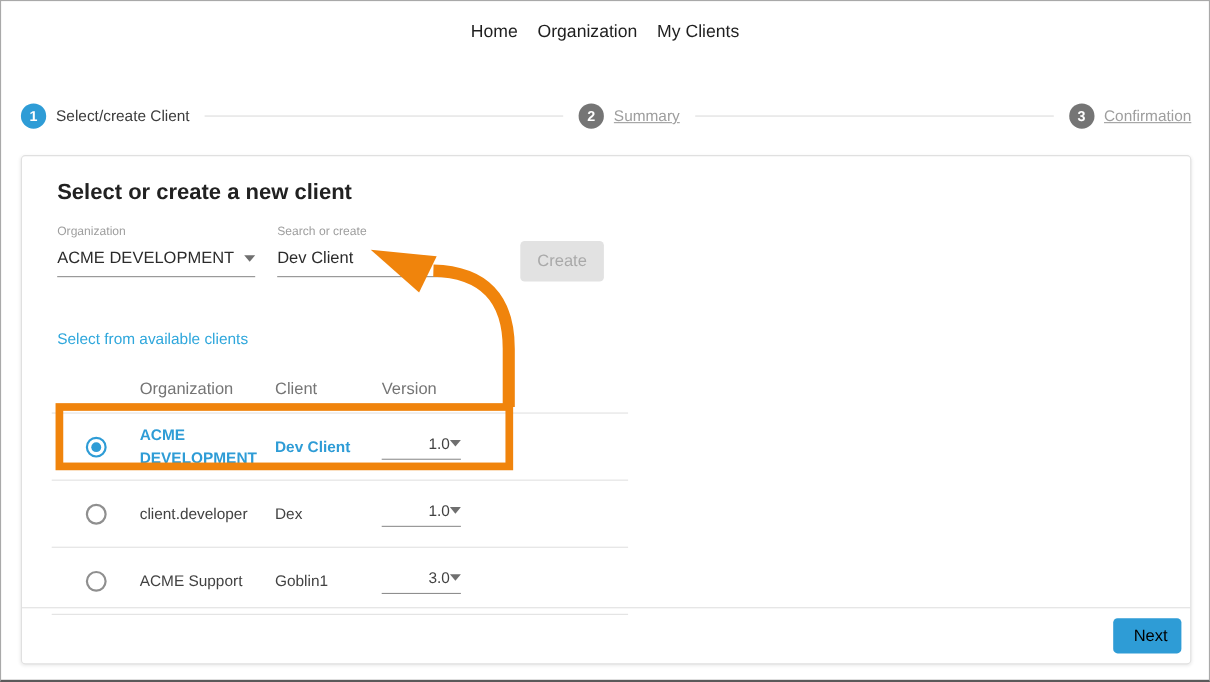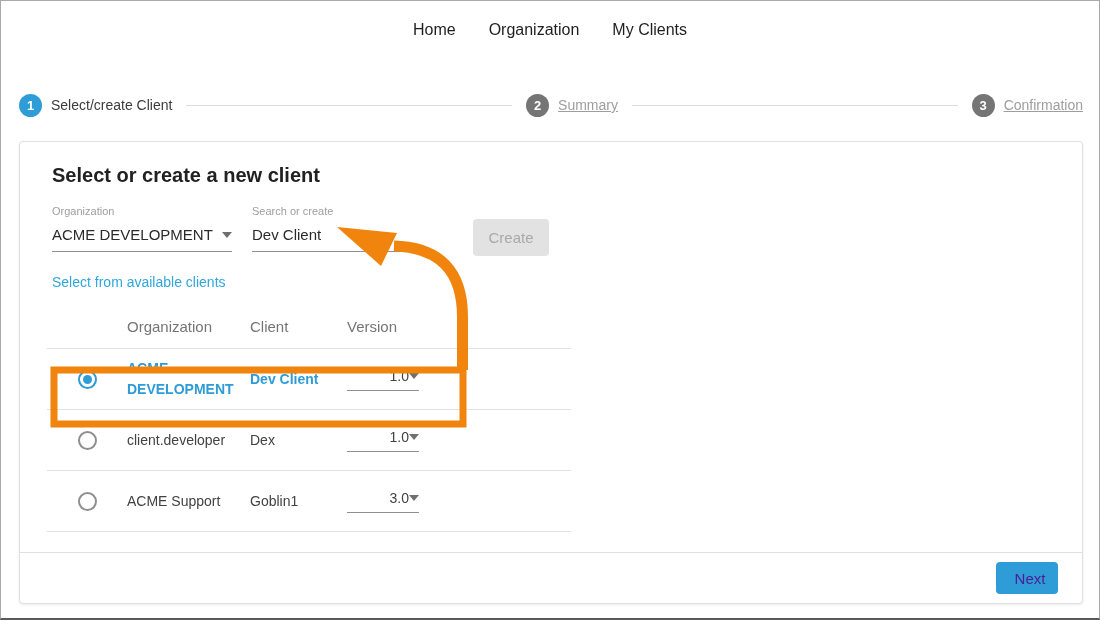--- a/index.html
+++ b/index.html
@@ -9,21 +9,21 @@
     position:relative;
     background:#ffffff;
     border:1px solid #a9a9a9;
     border-bottom:2px solid #5a5a5a;
     font-family:"Liberation Sans", sans-serif;
     overflow:hidden;
   }
   
   .topnav {
     position:absolute; top:0; left:0; right:0; height:58px;
-    display:flex; justify-content:center; align-items:center; gap:33px;
+    display:flex; justify-content:center; align-items:center; gap:18px;
   }
   .topnav .nav-item {
     font-size:16px; color:#1f1f1f; cursor:pointer; white-space:nowrap;
   }
   
   .stepper {
     position:absolute; top:92px; left:18px; right:16px; height:24px;
     display:flex; align-items:center;
   }
   .step { display:flex; align-items:center; flex:0 0 auto; }
@@ -65,21 +65,21 @@
     width:0; height:0; flex:0 0 auto;
     border-left:5px solid transparent; border-right:5px solid transparent;
     border-top:6px solid #6f6f6f;
   }
   .create-btn {
     margin-left:21px; margin-top:14px; width:76px; height:37px;
     background:#e2e2e2; color:#a9a9a9; border:none; border-radius:4px;
     font-family:"Liberation Sans",sans-serif; font-size:15px;
   }
   .clients-link {
-    display:inline-block; margin-top:18px; font-size:14px; color:#2fa7dc;
+    display:inline-block; margin-top:44px; font-size:14px; color:#2fa7dc;
     text-decoration:none; cursor:pointer;
   }
   
   .client-table { margin:13px 0 0 -5px; width:524px; }
   .t-header, .t-row {
     display:grid; grid-template-columns:80px 123px 97px 124px;
   }
   .t-header {
     padding:14px 0 13px 0; color:#757575; font-size:15px;
     border-bottom:1px solid #e2e2e2;
@@ -106,22 +106,22 @@
     display:flex; align-items:center; justify-content:flex-end;
     width:72px; border-bottom:1px solid #8f8f8f; padding-bottom:6px;
     cursor:pointer; color:#424242;
   }
   
   .card-footer {
     position:absolute; left:0; right:0; bottom:0; height:50px;
     border-top:1px solid #e0e0e0;
   }
   .next-btn {
-    position:absolute; right:24px; top:9px; width:62px; height:32px;
-    background:#2e9cd6; color:#4c1d95; border:none; border-radius:4px;
+    position:absolute; right:8px; top:9px; width:62px; height:32px;
+    background:#2e9cd6; color:#000000; border:none; border-radius:4px;
     font-family:"Liberation Sans",sans-serif; font-size:15px; cursor:pointer;padding-left:12px;
   }
   
   .annotation {
     position:absolute; left:0; top:0; width:1100px; height:620px;
     pointer-events:none; z-index:5;
   }
 </style>
 </head>
 <body>

